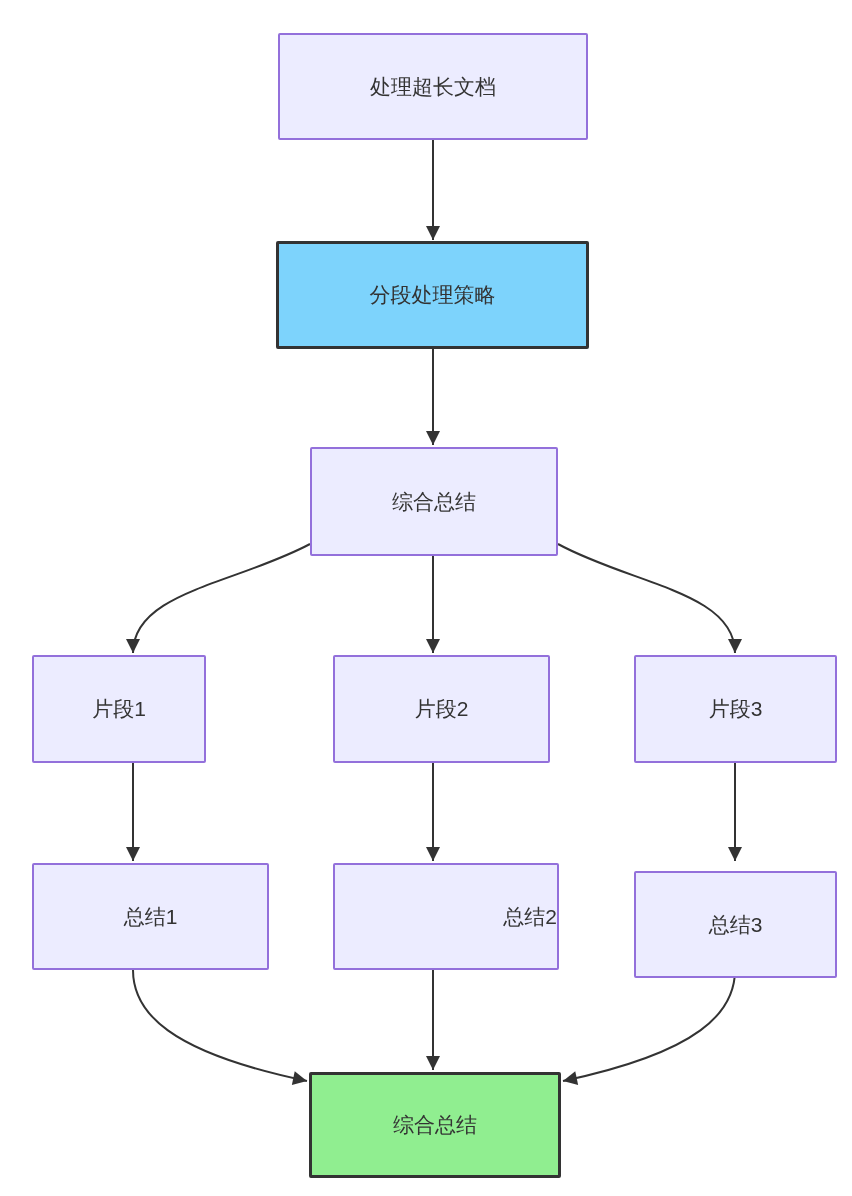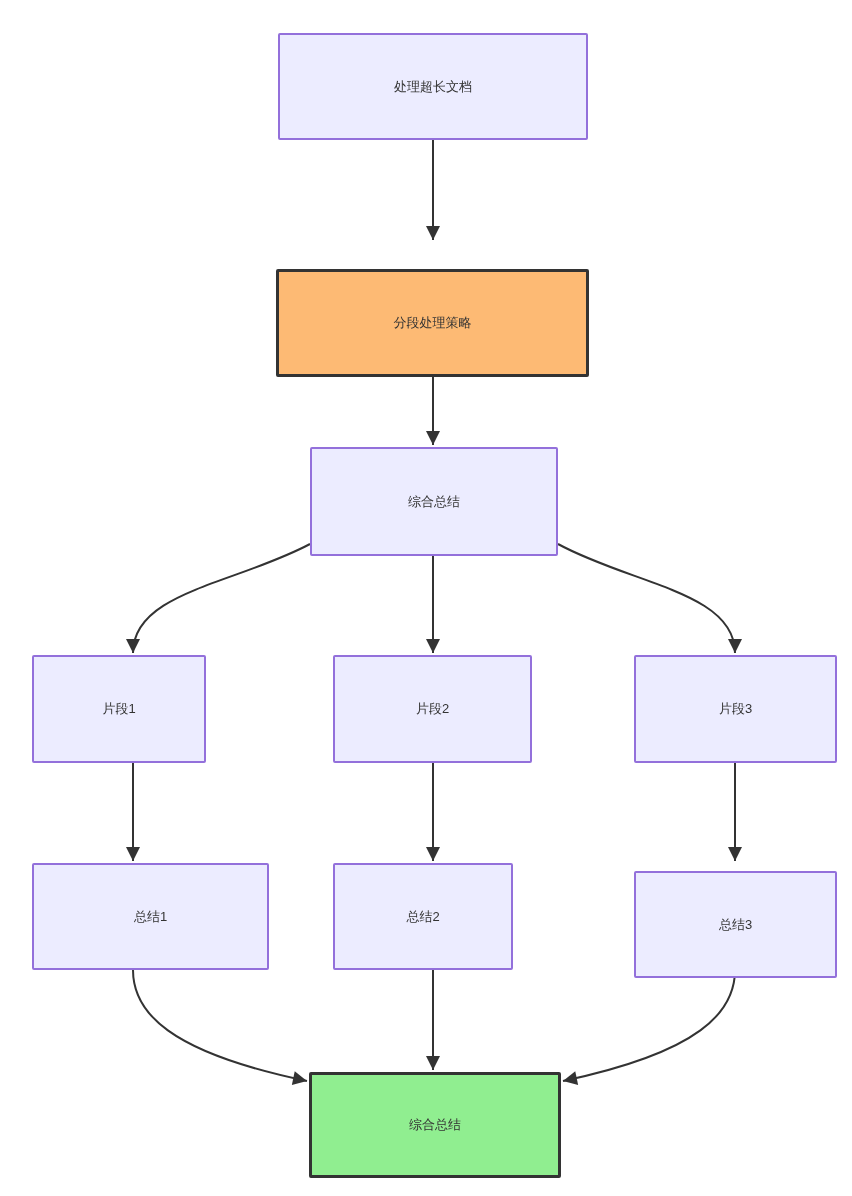--- a/index.html
+++ b/index.html
@@ -22,32 +22,31 @@
     width: 852px;
     height: 1196px;
   }
   .node {
     position: absolute;
     box-sizing: border-box;
     display: flex;
     align-items: center;
     justify-content: center;
     text-align: center;
-    font-size: 13px;
+    font-size: 21px;
     color: #333333;
     border-radius: 2px;
   }
   .node.default {
     background: #ECECFF;
     border: 2px solid #9370DB;
   }
   .node.strategy {
-    background: #fdba74;
+    background: #7dd3fc;
     border: 3px solid #333333;
-    margin-top: 28px;
   }
   .node.result {
     background: #90EE90;
     border: 3px solid #333333;
   }
   .node .label {
     pointer-events: none;
   }
 </style>
 </head>
@@ -85,33 +84,33 @@
   </div>
 
   <div class="node default" style="left:310px; top:447px; width:248px; height:109px;">
     <span class="label">综合总结</span>
   </div>
 
   <div class="node default" style="left:32px; top:655px; width:174px; height:108px;">
     <span class="label">片段1</span>
   </div>
 
-  <div class="node default" style="left:333px; top:655px; width:199px; height:108px;">
+  <div class="node default" style="left:333px; top:655px; width:217px; height:108px;">
     <span class="label">片段2</span>
   </div>
 
   <div class="node default" style="left:634px; top:655px; width:203px; height:108px;">
     <span class="label">片段3</span>
   </div>
 
   <div class="node default" style="left:32px; top:863px; width:237px; height:107px;">
     <span class="label">总结1</span>
   </div>
 
-  <div class="node default" style="left:333px; top:863px; width:180px; height:107px;">
+  <div class="node default" style="left:333px; top:863px; width:226px; height:107px;justify-content:flex-end;">
     <span class="label">总结2</span>
   </div>
 
   <div class="node default" style="left:634px; top:863px; width:203px; height:107px;margin-top:8px;">
     <span class="label">总结3</span>
   </div>
 
   <div class="node result" style="left:309px; top:1072px; width:252px; height:106px;">
     <span class="label">综合总结</span>
   </div>

